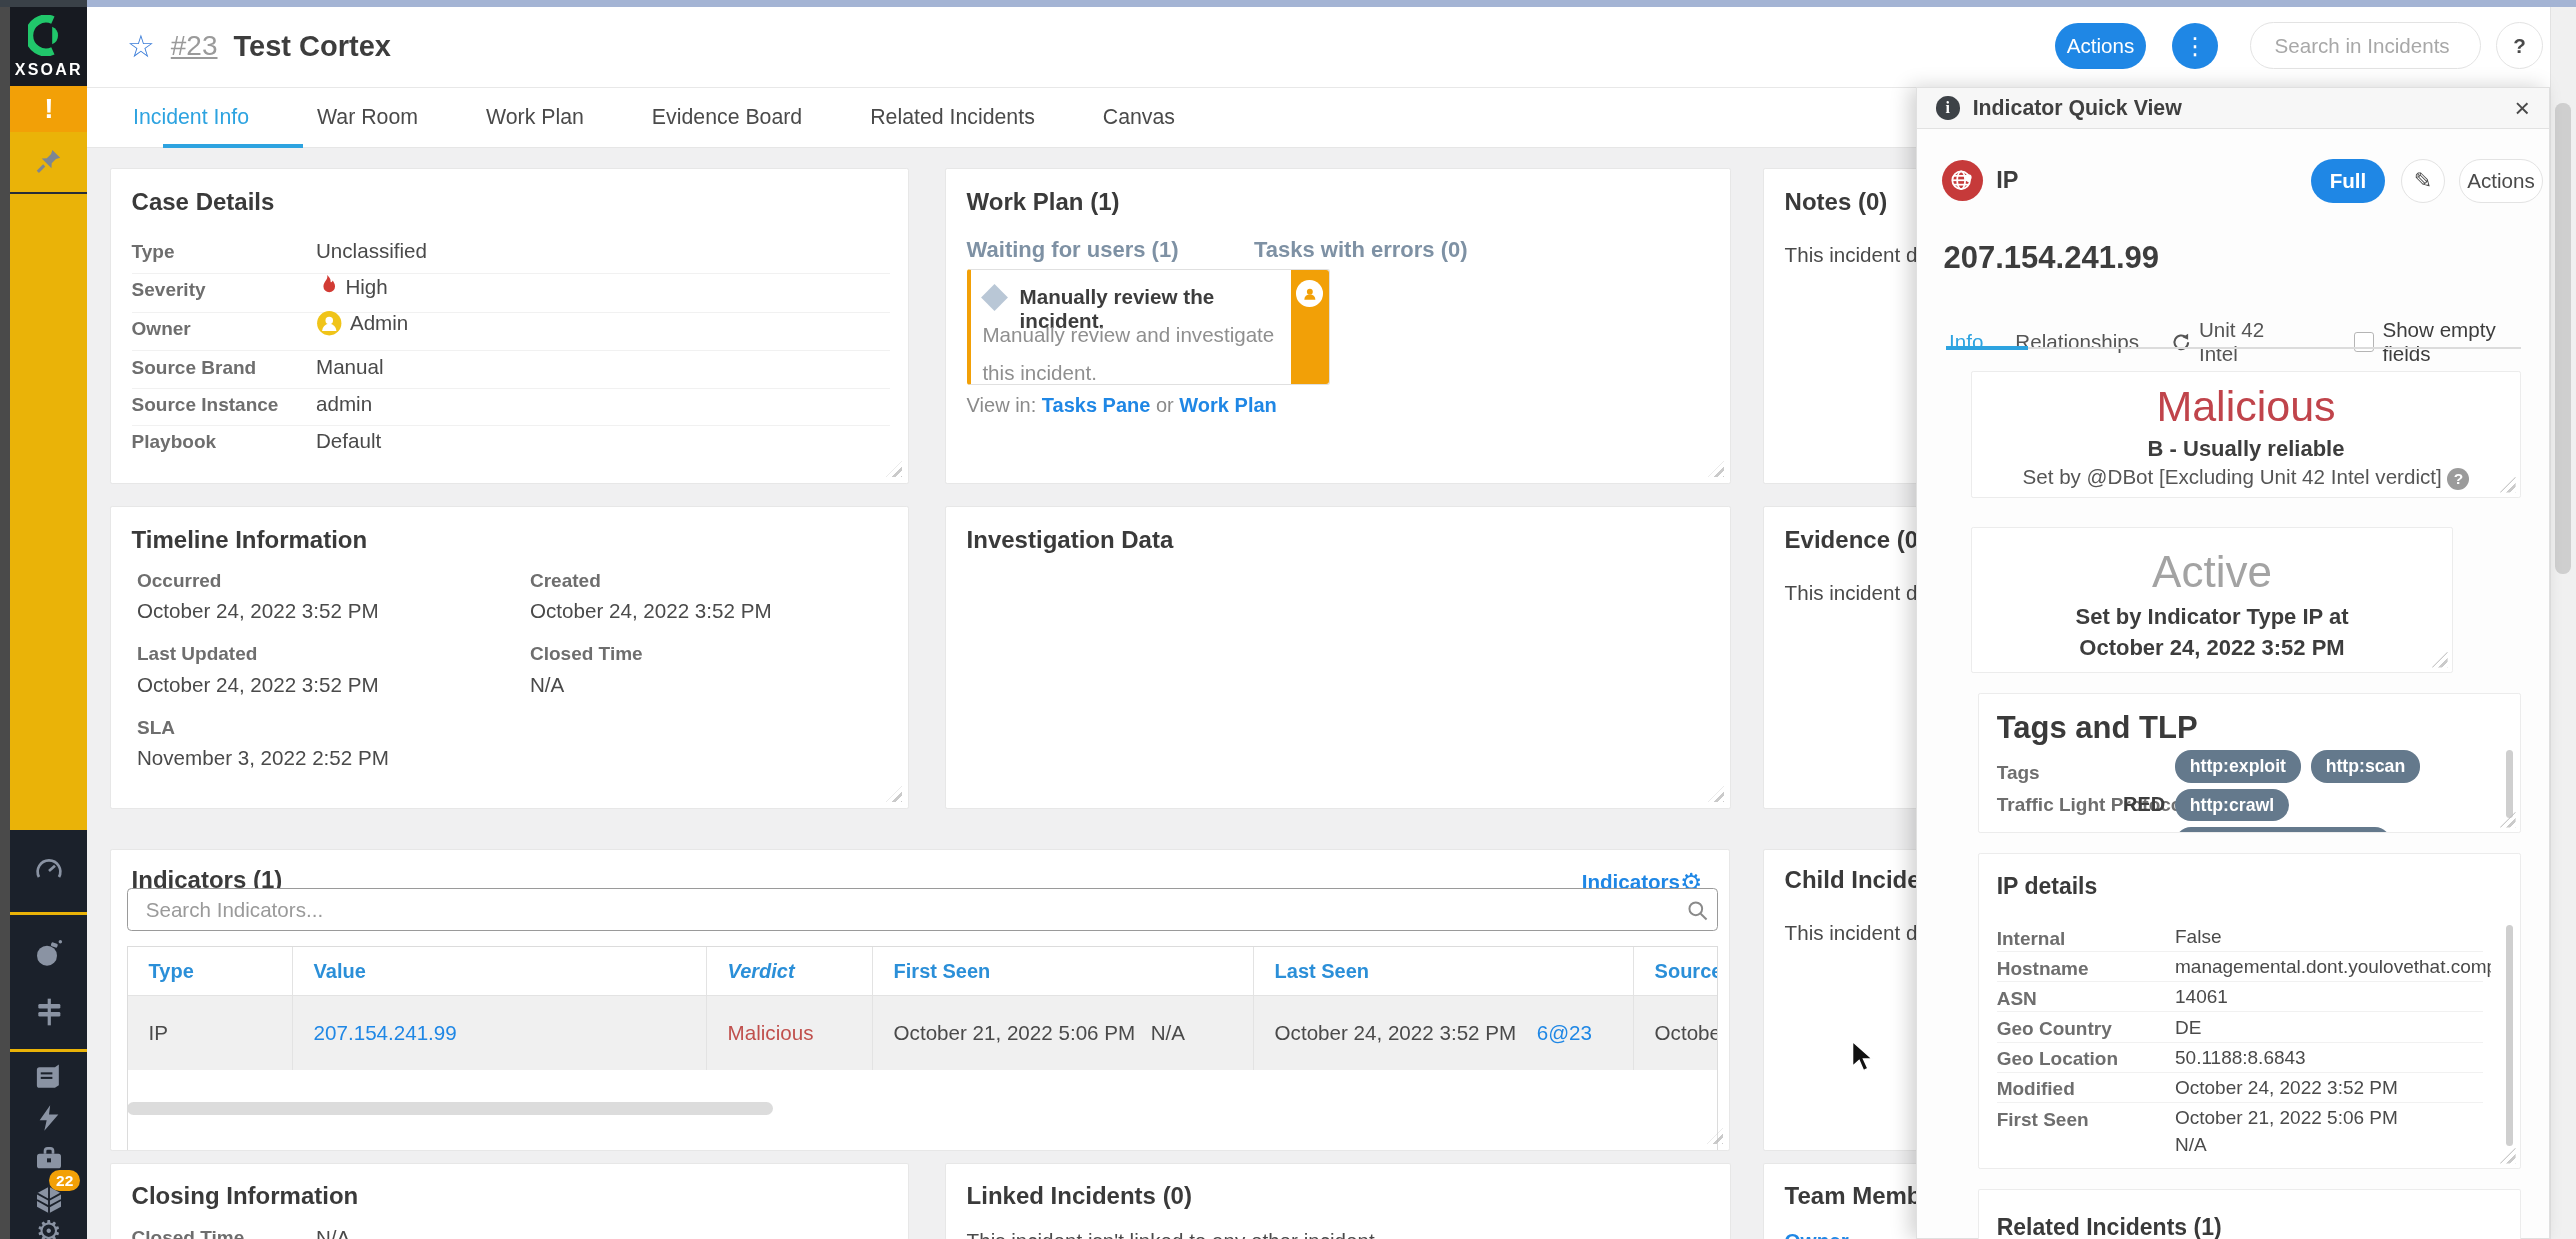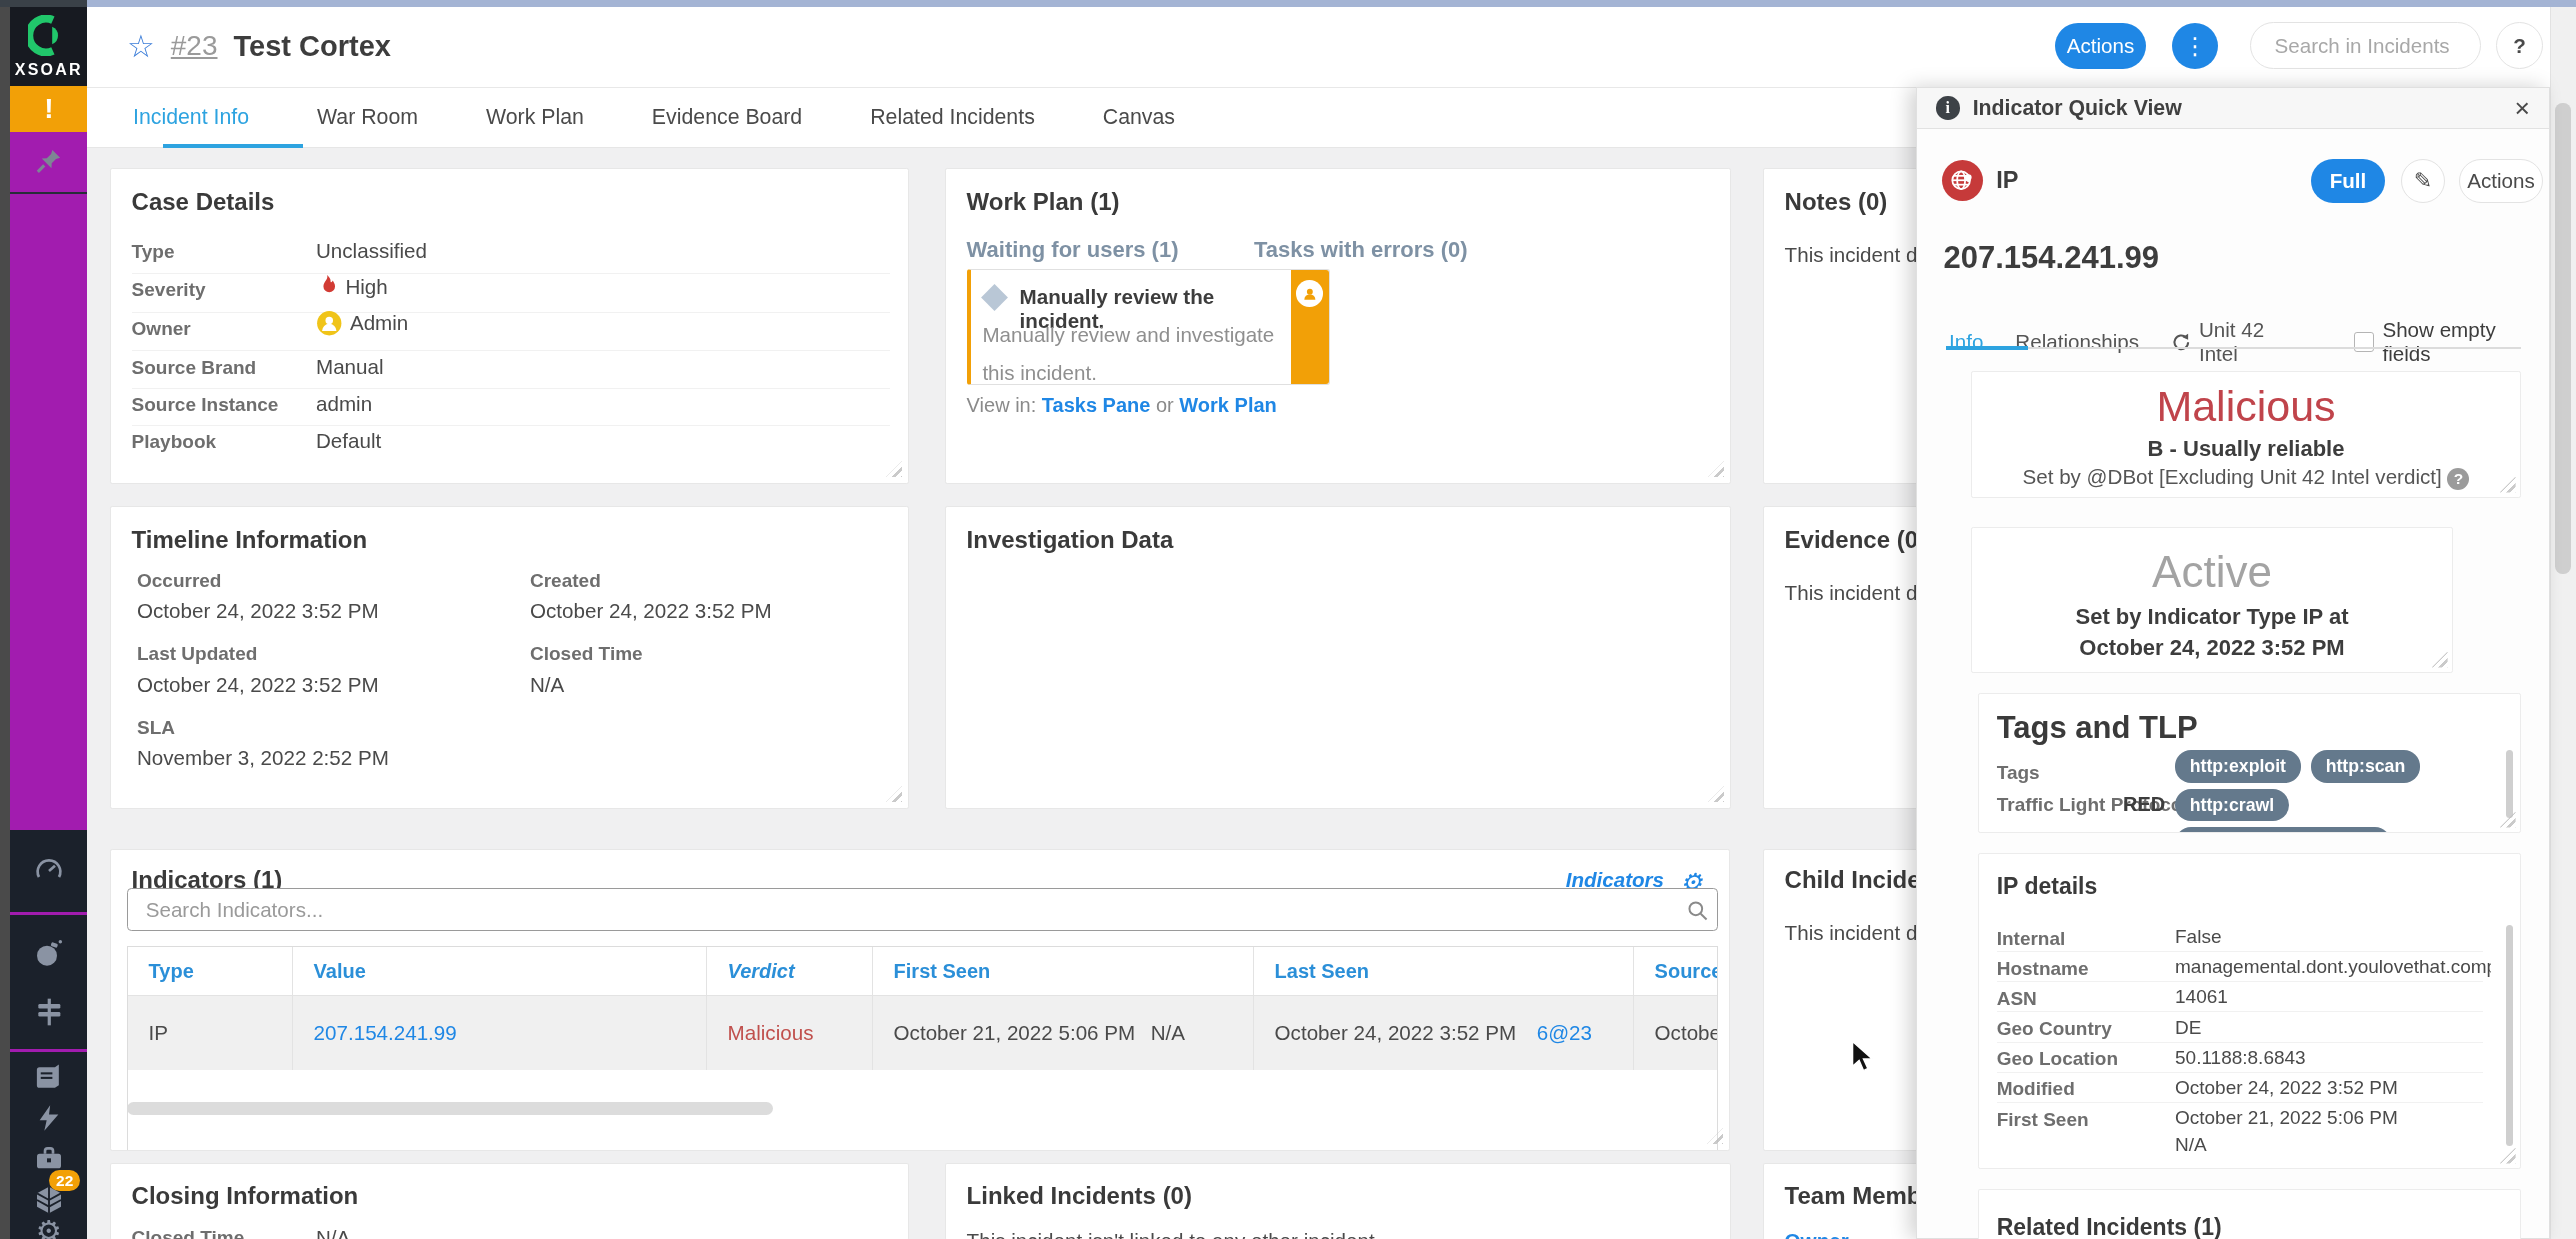--- a/index.html
+++ b/index.html
@@ -6,21 +6,21 @@
   html,body { width:2576px; height:1239px; overflow:hidden; background:#f0f0f1;
     font-family:"Liberation Sans", sans-serif; }
   #screen { position:absolute; top:0; left:0; width:2576px; height:1239px; overflow:hidden; }
   .abs { position:absolute; }
 
   
   .winstrip-left { left:0; top:0; width:87px; height:7.4px; background:#3a4148; }
   .winstrip { left:87px; top:0; width:2489px; height:7.4px; background:#a4b4d4; }
 
   
-  .sidebar { left:0; top:7.4px; width:87px; height:1232px; background:#a21caf; }
+  .sidebar { left:0; top:7.4px; width:87px; height:1232px; background:#eab308; }
   .side-edge { left:0; top:0; width:10.3px; height:1232px; background:#4a4a4a; }
   .logo-block { left:10.3px; top:0; width:77px; height:79px; background:#171a21;
     display:flex; flex-direction:column; align-items:center; justify-content:center; gap:4.4px; }
   .brand-text { color:#fff; font-weight:bold; font-size:16px; letter-spacing:2.2px; }
   .side-item-active { left:10.3px; top:79px; width:77px; height:46px; background:#f2a007;
     display:flex; align-items:center; justify-content:center; color:#fff; font-weight:bold; font-size:28px; }
   .side-icon { width:77px; height:41px; display:flex; align-items:center; justify-content:center; color:#8a93a3; }
   .side-divider { left:10.3px; width:77px; height:1.5px; background:#272d38; }
   .side-section { left:10.3px; width:77px; background:#1b212b; }
   .badge-orange { position:absolute; top:-8.8px; right:7.4px; background:#f2a007; color:#fff;
@@ -313,21 +313,21 @@
     <div class="resize-corner" style="right:5.9px; bottom:5.9px;"></div>
   </div>
 
   <div class="card" style="left:1763px; top:506px; width:187px; height:303px;">
     <div class="card-title" style="position:absolute; left:20.6px; top:19px; white-space:nowrap;">Evidence (0)</div>
     <div class="abs fvalue" style="left:20.6px; top:74px; white-space:nowrap;">This incident does</div>
   </div>
 
   <div class="card" style="left:110px; top:849px; width:1620px; height:302px;">
     <div class="card-title" style="position:absolute; left:20.6px; top:16px;">Indicators (1)</div>
-    <div class="abs" style="right:26.5px; top:17.7px; display:flex; align-items:flex-start; gap:16px;font-style:italic;">
+    <div class="abs" style="right:26.5px; top:17.7px; display:flex; align-items:center; gap:0;">
       <span class="linkb" style="font-size:20.6px;">Indicators</span>
       <span style="color:#1f87e5; font-size:25px;">⚙</span>
     </div>
     <input class="ind-search abs" style="left: 16px; top: 38px;" placeholder="Search Indicators...">
     <svg class="abs" style="left:1575px; top:49px;" width="23.5" height="23.5" viewBox="0 0 24 24" fill="none" stroke="#8a8a8a" stroke-width="2">
       <circle cx="10" cy="10" r="6.5"></circle>
         <line x1="15" y1="15" x2="21" y2="21"></line>
     </svg>
     <div class="tbl" style="left:16px; top:96px; width:1591px; height:213px;">
       <div class="tbl-row" style="height:49px; border-bottom:0.7px solid #e3e3e3;">

